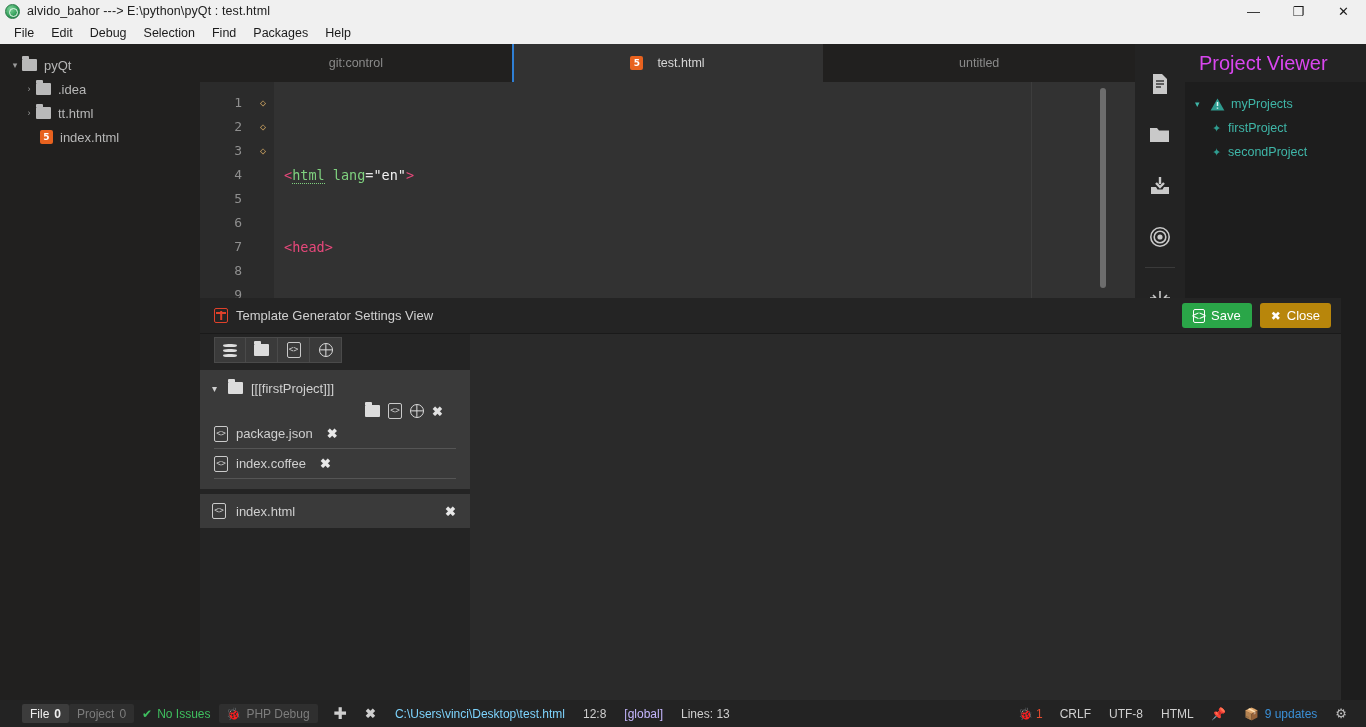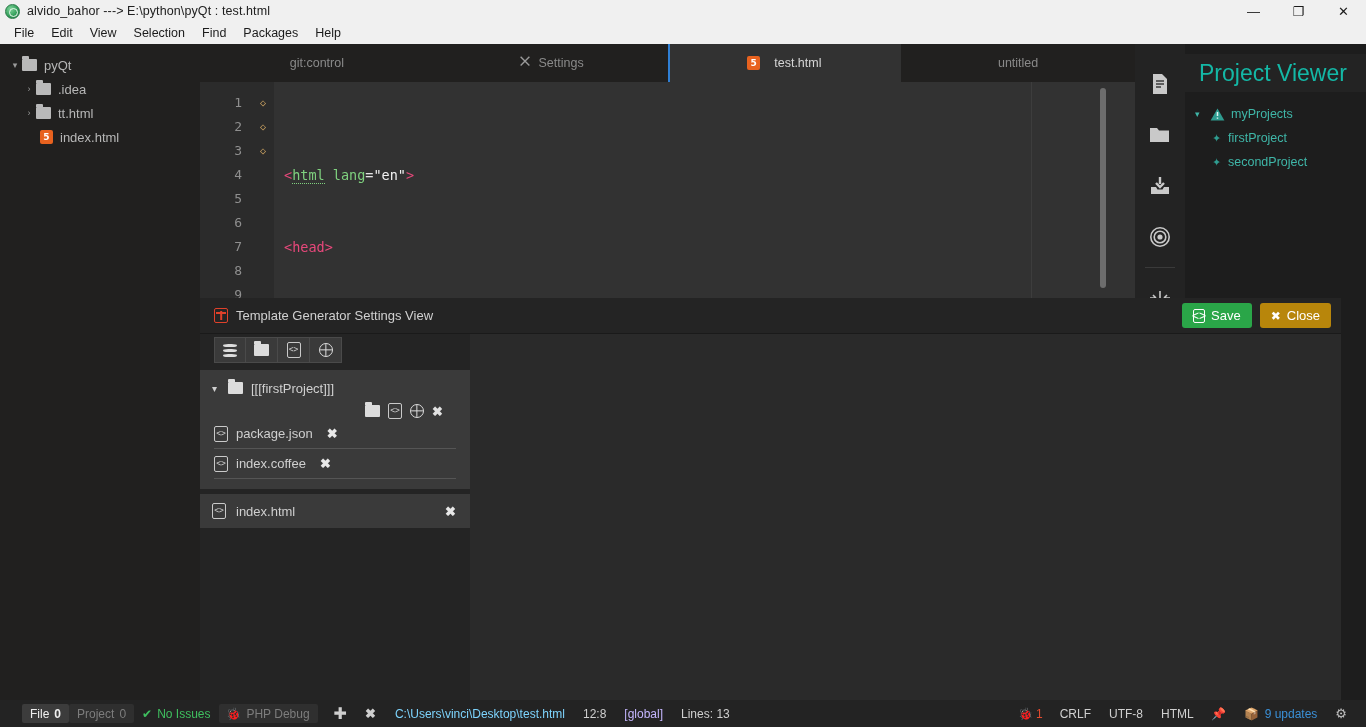--- a/index.html
+++ b/index.html
@@ -213,21 +213,21 @@
   .rail-btn {
     width: 50px; height: 52px; display: flex; align-items: center; justify-content: center;
     color: #cfcfcf;
   }
   .rail-sep { width: 30px; height: 1px; background: #3a3a3a; margin: 4px 0; }
 
   
   .projview { width: 181px; flex: 0 0 181px; background: #1d1d1d; display: flex; flex-direction: column; }
   .pv-title {
     height: 38px; flex: 0 0 38px; display: flex; align-items: center; padding-left: 14px;
-    color: #14b8a6; font-size: 23px; background: #232323; margin-top: 10px;
+    color: #d946ef; font-size: 20px; background: #232323;
   }
   .pv-tree { padding-top: 10px; font-size: 12.5px; color: #3fb6a8; }
   .pv-row { display: flex; align-items: center; height: 24px; padding-left: 10px; white-space: nowrap; }
   .pv-row .arrow { width: 15px; flex: 0 0 15px; font-size: 9px; color: #3fb6a8; }
   .ico-warn {
     width: 15px; height: 13px; flex: 0 0 15px; margin-right: 6px; position: relative;
   }
   .ico-warn svg { display: block; }
   .pv-row.child { padding-left: 27px; }
   .pv-star { width: 16px; flex: 0 0 16px; color: #2f9c90; font-size: 11px; }
@@ -264,21 +264,21 @@
     <div class="winbtns">
       <div class="winbtn">—</div>
       <div class="winbtn">❐</div>
       <div class="winbtn close">✕</div>
     </div>
   </div>
 
   <div class="menubar">
     <div class="menu-item">File</div>
     <div class="menu-item">Edit</div>
-    <div class="menu-item">View</div>
+    <div class="menu-item">Debug</div>
     <div class="menu-item">Selection</div>
     <div class="menu-item">Find</div>
     <div class="menu-item">Packages</div>
     <div class="menu-item">Help</div>
   </div>
 
   <div class="body-wrap">
 
     <div class="tree-pane">
       <div class="tree-row">
@@ -300,28 +300,20 @@
         <span class="ico-html5">5</span>
         <span>index.html</span>
       </div>
     </div>
 
     <div class="center">
 
       <div class="tabbar">
         <div class="tab">
           <span>git:control</span>
-        </div>
-        <div class="tab">
-          <span class="tico-gear">
-            <svg width="14" height="14" viewBox="0 0 16 16" fill="none" stroke="#9a9a9a" stroke-width="1.6">
-              <path d="M3 2 L9 8 L13 12 M13 2 L7 8 L3 12"></path>
-            </svg>
-          </span>
-          <span>Settings</span>
         </div>
         <div class="tab active">
           <span class="ico-html5">5</span>
           <span>test.html</span>
         </div>
         <div class="tab">
           <span>untitled</span>
         </div>
       </div>
 

